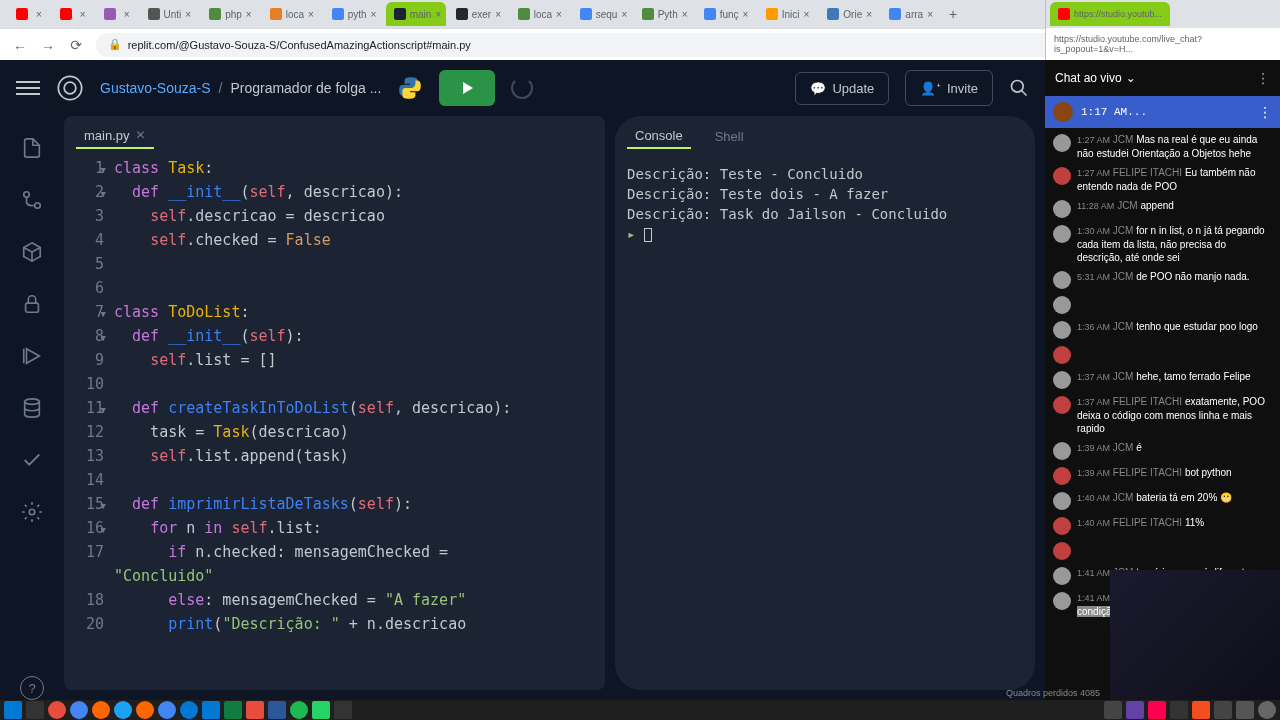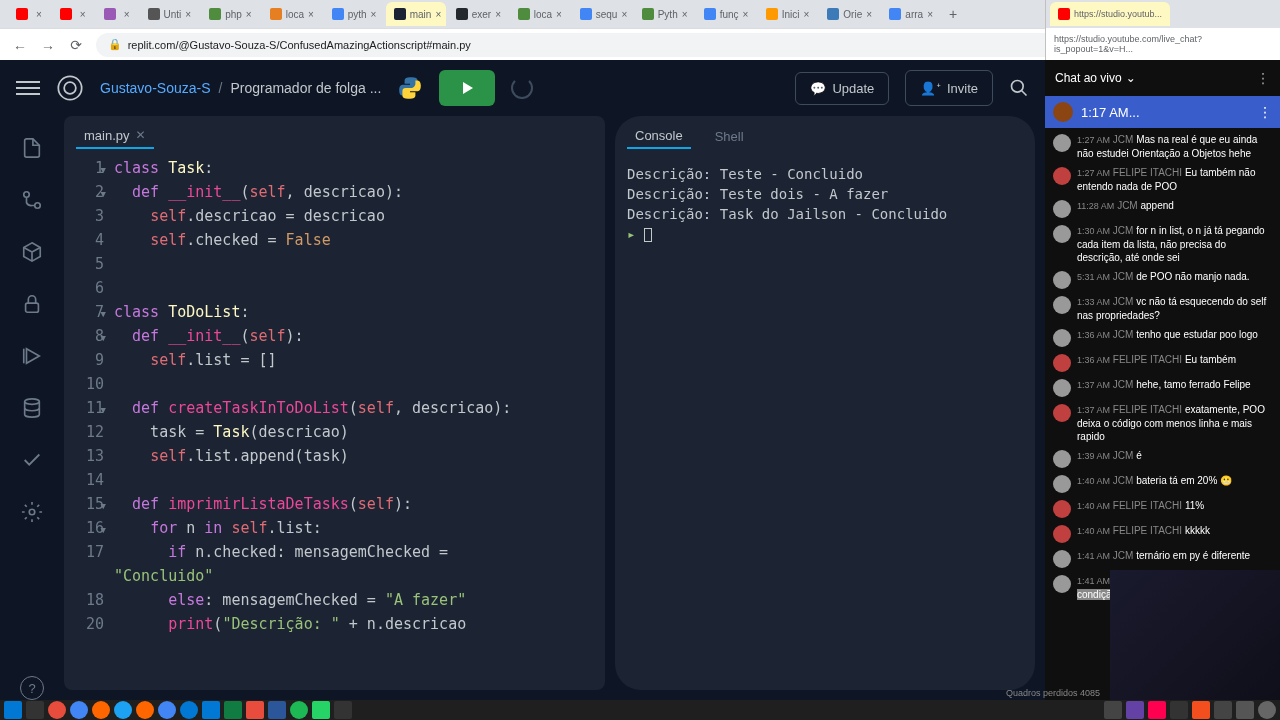--- a/index.html
+++ b/index.html
@@ -2,21 +2,21 @@
 <html><head>
 <meta charset="utf-8">
 <style>
 * { margin: 0; padding: 0; box-sizing: border-box; }
 body { font-family: -apple-system, BlinkMacSystemFont, "Segoe UI", sans-serif; background: #0e1525; overflow: hidden; width: 1280px; height: 720px; position: relative; }
 
 
 .browser-chrome { background: #dee1e6; height: 60px; display: flex; flex-direction: column; }
 .tab-strip { height: 28px; display: flex; align-items: center; padding-left: 8px; gap: 2px; background: #dee1e6; }
 .browser-tab { height: 24px; padding: 0 8px; display: flex; align-items: center; font-size: 10px; color: #5f6368; border-radius: 6px 6px 0 0; max-width: 60px; overflow: hidden; white-space: nowrap; gap: 4px; }
-.browser-tab.active { background: #fef9c3; }
+.browser-tab.active { background: #84cc16; }
 .tab-favicon { width: 12px; height: 12px; border-radius: 2px; flex-shrink: 0; }
 .tab-close { font-size: 10px; color: #5f6368; }
 .addr-bar { height: 32px; background: #fff; display: flex; align-items: center; padding: 0 12px; gap: 12px; border-top: 1px solid #dadce0; }
 .nav-btn { width: 16px; height: 16px; color: #5f6368; font-size: 14px; display: flex; align-items: center; justify-content: center; }
 .url-field { flex: 1; background: #f1f3f4; border-radius: 14px; height: 24px; padding: 0 12px; font-size: 11px; color: #202124; display: flex; align-items: center; }
 .addr-icons { display: flex; gap: 10px; }
 .addr-icon { width: 16px; height: 16px; color: #5f6368; }
 
 
 .second-window { position: absolute; right: 0; top: 0; width: 235px; height: 60px; background: #dee1e6; border-left: 1px solid #c0c0c0; }
@@ -46,50 +46,50 @@
 
 .body { flex: 1; display: flex; overflow: hidden; }
 .sidebar { width: 64px; display: flex; flex-direction: column; align-items: center; padding-top: 20px; gap: 28px; }
 .sidebar-icon { width: 24px; height: 24px; color: #6c7a89; display: flex; align-items: center; justify-content: center; }
 .sidebar-spacer { flex: 1; }
 
 .panes { flex: 1; display: flex; gap: 10px; padding: 0 10px 10px 0; }
 .pane { flex: 1; background: #1c2333; border-radius: 8px; display: flex; flex-direction: column; overflow: hidden; }
 .pane-tabs { height: 40px; display: flex; align-items: center; padding: 0 12px; gap: 16px; }
 .pane-tab { color: #c2c8cc; font-size: 13px; padding: 4px 8px; display: flex; align-items: center; gap: 6px; }
-.pane-tab.active { border-bottom: 2px solid #0ea5e9; }
+.pane-tab.active { border-bottom: 2px solid #bef264; }
 .pane-tab.inactive { color: #6c7a89; }
 .tab-x { font-size: 12px; color: #6c7a89; }
 
 
 .editor { flex: 1; display: flex; font-family: "Consolas", "Monaco", monospace; font-size: 15px; line-height: 24px; overflow: hidden; }
 .gutter { width: 50px; text-align: right; padding-right: 10px; color: #6c7a89; user-select: none; }
 .gutter-line { height: 24px; position: relative; }
 .fold { position: absolute; right: -2px; top: 2px; font-size: 9px; color: #6c7a89; }
 .code { flex: 1; color: #c2c8cc; white-space: pre; overflow: hidden; }
 .code-line { height: 24px; }
 .kw { color: #c678dd; }
-.fn { color: #ec4899; }
-.cls { color: #fef9c3; }
+.fn { color: #3b82f6; }
+.cls { color: #eab308; }
 .self { color: #e06c75; }
 .str { color: #98c379; }
 .bool { color: #d19a66; }
 
 
 .console { flex: 1; padding: 8px 12px; font-family: "Consolas", "Monaco", monospace; font-size: 14px; line-height: 20px; color: #c2c8cc; white-space: pre; }
 .prompt-cursor { display: inline-block; width: 8px; height: 14px; border: 1px solid #c2c8cc; vertical-align: middle; }
 
 
 .chat-panel { position: absolute; top: 60px; right: 0; width: 235px; bottom: 20px; background: #0f0f0f; display: flex; flex-direction: column; }
 .chat-header { height: 36px; background: #0f0f0f; display: flex; align-items: center; padding: 0 10px; color: #fff; font-size: 12px; justify-content: space-between; }
 .chat-title { display: flex; align-items: center; gap: 4px; }
 .chat-dots { color: #aaa; font-size: 14px; }
 .chat-selected { background: #3a5dcc; padding: 6px 8px; display: flex; align-items: center; gap: 8px; }
 .chat-avatar { width: 20px; height: 20px; border-radius: 50%; flex-shrink: 0; }
-.chat-selected-text { font-size: 13px; color: #fff; }
+.chat-selected-text { font-size: 11px; color: #fff; font-family: Liberation Mono, monospace; }
 .chat-options { color: #fff; font-size: 14px; margin-left: auto; }
 .chat-messages { flex: 1; overflow: hidden; padding: 2px 0; }
 .chat-msg { display: flex; padding: 3px 8px; gap: 6px; font-size: 10px; line-height: 13px; }
 .chat-icon { width: 18px; height: 18px; border-radius: 50%; flex-shrink: 0; margin-top: 1px; }
 .chat-content { flex: 1; color: #fff; }
 .chat-time { color: #888; font-size: 9px; }
 .chat-user { color: #888; font-weight: 500; }
 .chat-text { color: #fff; }
 .chat-highlight { background: #888; padding: 0 3px; border-radius: 2px; }
 
@@ -394,53 +394,54 @@
       <div class="chat-msg">
         <div class="chat-icon" style="background:#999;"></div>
         <div class="chat-content"><span class="chat-time">1:30 AM</span> <span class="chat-user">JCM</span> <span class="chat-text">for n in list, o n já tá pegando cada item da lista, não precisa do descrição, até onde sei</span></div>
       </div>
       <div class="chat-msg">
         <div class="chat-icon" style="background:#999;"></div>
         <div class="chat-content"><span class="chat-time">5:31 AM</span> <span class="chat-user">JCM</span> <span class="chat-text">de POO não manjo nada.</span></div>
       </div>
       <div class="chat-msg">
         <div class="chat-icon" style="background:#999;"></div>
-        <div class="chat-content"><span class="chat-time">1:33 AM</span> <span class="chat-user">JCM</span> <span class="chat-text">vc não tá esquecendo do self nas propriedades?</span></div>
       </div>
       <div class="chat-msg">
         <div class="chat-icon" style="background:#999;"></div>
         <div class="chat-content"><span class="chat-time">1:36 AM</span> <span class="chat-user">JCM</span> <span class="chat-text">tenho que estudar poo logo</span></div>
       </div>
       <div class="chat-msg">
         <div class="chat-icon" style="background:#c04040;"></div>
-        <div class="chat-content"><span class="chat-time">1:36 AM</span> <span class="chat-user">FELIPE ITACHI</span> <span class="chat-text">Eu também</span></div>
       </div>
       <div class="chat-msg">
         <div class="chat-icon" style="background:#999;"></div>
         <div class="chat-content"><span class="chat-time">1:37 AM</span> <span class="chat-user">JCM</span> <span class="chat-text">hehe, tamo ferrado Felipe</span></div>
       </div>
       <div class="chat-msg">
         <div class="chat-icon" style="background:#c04040;"></div>
         <div class="chat-content"><span class="chat-time">1:37 AM</span> <span class="chat-user">FELIPE ITACHI</span> <span class="chat-text">exatamente, POO deixa o código com menos linha e mais rapido</span></div>
       </div>
       <div class="chat-msg">
         <div class="chat-icon" style="background:#999;"></div>
         <div class="chat-content"><span class="chat-time">1:39 AM</span> <span class="chat-user">JCM</span> <span class="chat-text">é</span></div>
       </div>
       <div class="chat-msg">
+        <div class="chat-icon" style="background:#c04040;"></div>
+        <div class="chat-content"><span class="chat-time">1:39 AM</span> <span class="chat-user">FELIPE ITACHI</span> <span class="chat-text">bot python</span></div>
+      </div>
+      <div class="chat-msg">
         <div class="chat-icon" style="background:#999;"></div>
         <div class="chat-content"><span class="chat-time">1:40 AM</span> <span class="chat-user">JCM</span> <span class="chat-text">bateria tá em 20% 😬</span></div>
       </div>
       <div class="chat-msg">
         <div class="chat-icon" style="background:#c04040;"></div>
         <div class="chat-content"><span class="chat-time">1:40 AM</span> <span class="chat-user">FELIPE ITACHI</span> <span class="chat-text">11%</span></div>
       </div>
       <div class="chat-msg">
         <div class="chat-icon" style="background:#c04040;"></div>
-        <div class="chat-content"><span class="chat-time">1:40 AM</span> <span class="chat-user">FELIPE ITACHI</span> <span class="chat-text">kkkkk</span></div>
       </div>
       <div class="chat-msg">
         <div class="chat-icon" style="background:#999;"></div>
         <div class="chat-content"><span class="chat-time">1:41 AM</span> <span class="chat-user">JCM</span> <span class="chat-text">ternário em py é diferente</span></div>
       </div>
       <div class="chat-msg">
         <div class="chat-icon" style="background:#999;"></div>
         <div class="chat-content"><span class="chat-time">1:41 AM</span> <span class="chat-user">JCM</span> <span class="chat-text"><span class="chat-highlight">msg if condição else outra condição</span></span></div>
       </div>
     </div>

